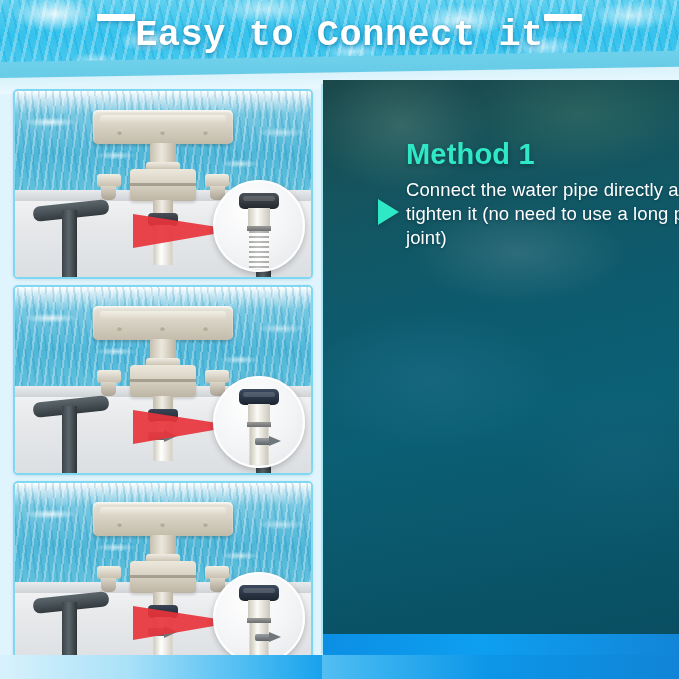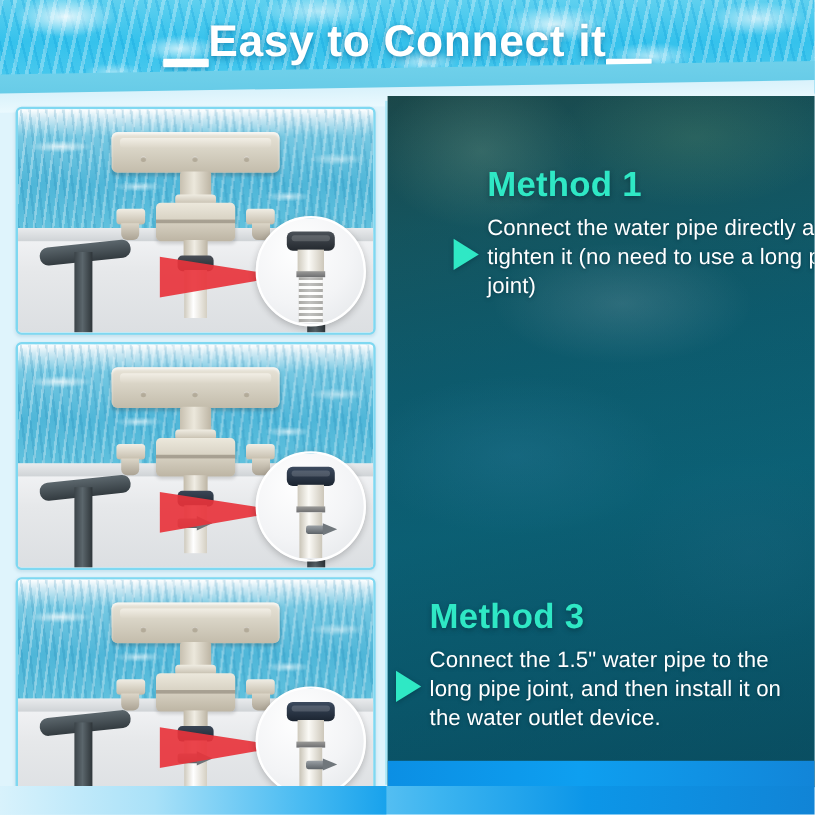--- a/index.html
+++ b/index.html
@@ -25,24 +25,25 @@
       radial-gradient(ellipse 44px 15px at 60% 88%, rgba(255,255,255,.45), rgba(255,255,255,0) 70%),
       repeating-linear-gradient(102deg, rgba(255,255,255,.28) 0 3px, rgba(255,255,255,0) 3px 11px),
       repeating-linear-gradient(76deg, rgba(0,150,214,.22) 0 2px, rgba(0,0,0,0) 2px 9px),
       linear-gradient(180deg,#5fd0ef 0%,#35c2ec 45%,#51cbee 100%);
   }
   .header-inner{
     position:absolute;inset:0;display:flex;align-items:center;justify-content:center;
     padding-bottom:8px;
   }
   .header-title{
-    display:flex;align-items:flex-end;gap:0;
+    display:flex;align-items:flex-start;gap:0;
     color:#ffffff;font-weight:bold;font-size:37px;letter-spacing:.5px;
     text-shadow:0 2px 5px rgba(0,94,140,.45),0 0 2px rgba(0,94,140,.35);
     white-space:nowrap;
+    font-family:Liberation Mono, monospace;
   }
   .dash{display:inline-block;width:38px;height:7px;background:#ffffff;border-radius:1px;
         box-shadow:0 2px 4px rgba(0,94,140,.4);}
 
   
   .band{
     position:absolute;left:0;top:62px;width:679px;height:26px;
     background:linear-gradient(180deg,#6fd0ea 0%,#63c9e6 100%);
     transform:skewY(-0.95deg);transform-origin:left top;
   }
@@ -406,27 +407,20 @@
 
     <div class="method m1">
       <h2 class="m-head">Method 1</h2>
       <div class="m-body-row">
         <span class="tri"></span>
         <p class="m-text">Connect the water pipe directly and tighten it (no need to use a long pipe joint)</p>
       </div>
     </div>
 
 
-    <div class="method m3">
-      <h2 class="m-head">Method 3</h2>
-      <div class="m-body-row">
-        <span class="tri"></span>
-        <p class="m-text">Connect the 1.5" water pipe to the long pipe joint, and then install it on the water outlet device.</p>
-      </div>
-    </div>
 
     <div class="bottom-bar"></div>
   </div>
 
   <div class="page-bottom"></div>
   <div class="page-bottom-left"></div>
 
 </div>
 
 </body></html>

